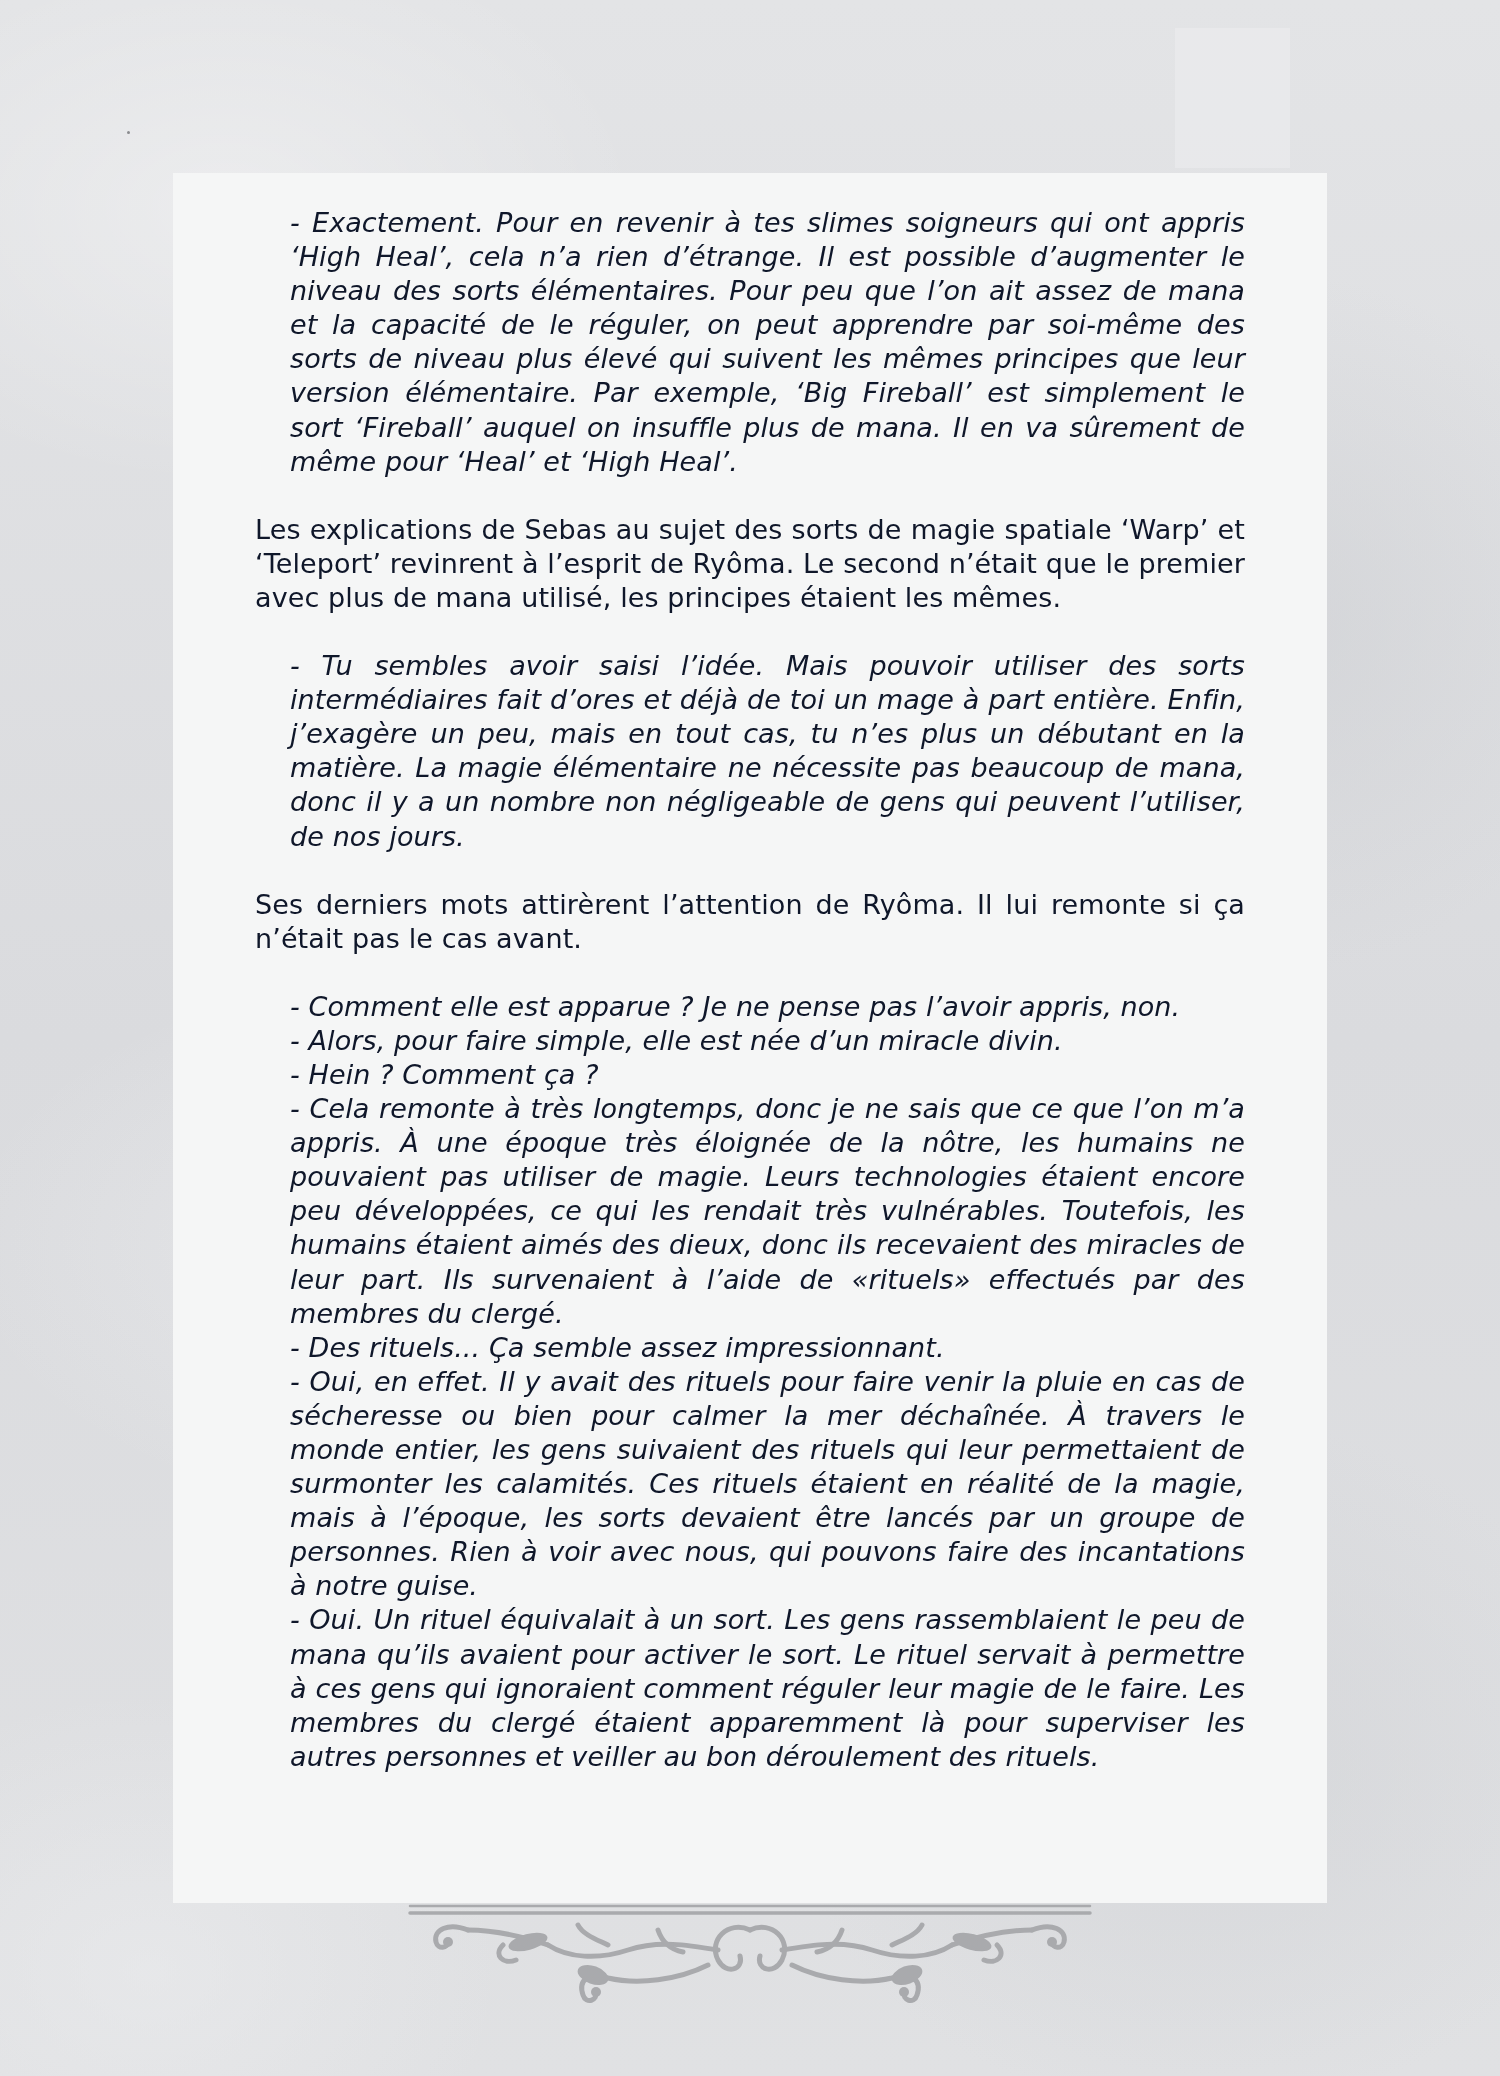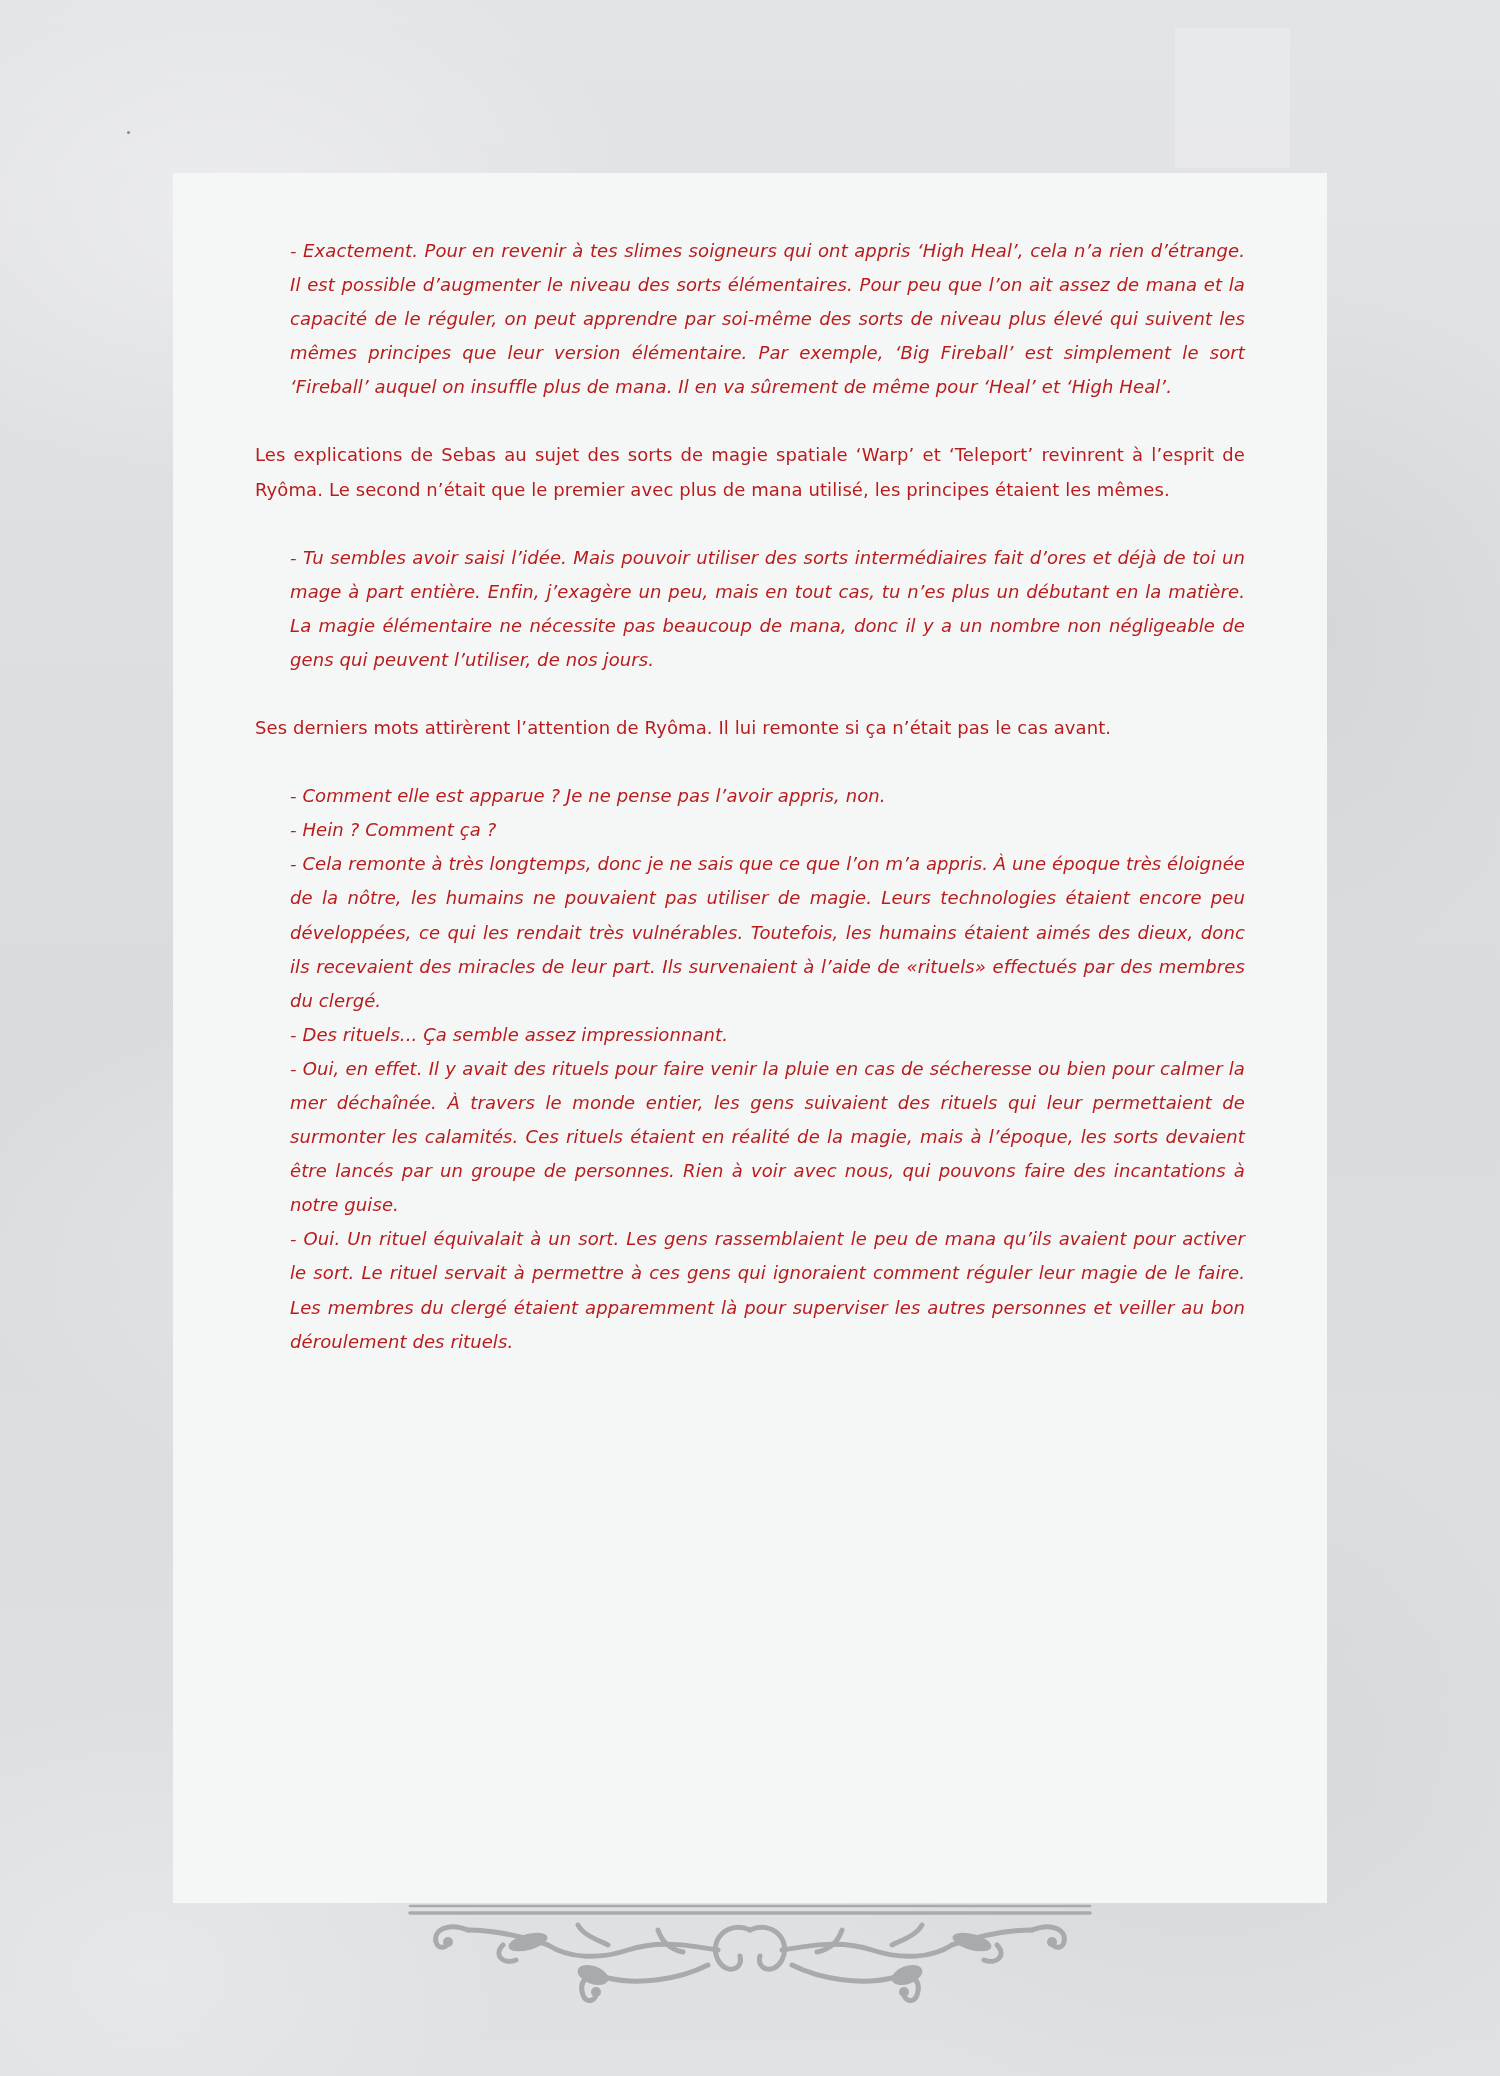--- a/index.html
+++ b/index.html
@@ -29,24 +29,24 @@
       background: rgba(236,237,239,0.6);
     }
     .panel {
       position: absolute;
       left: 173px; top: 173px;
       width: 1154px; height: 1730px;
       background: #f5f6f6;
     }
     .content {
       position: absolute;
-      left: 255px; top: 234px;
+      left: 255px; top: 206px;
       width: 990px;
-      color: #b91c1c;
-      font-size: 18px;
+      color: #0f172a;
+      font-size: 27px;
       line-height: 34.1px;
     }
     .dialogue {
       margin: 0 0 0 35px;
       font-style: italic;
       text-align: justify;
       letter-spacing: 0.1px;
     }
     .dialogue .line { display: block; text-align: justify; }
     .narration {
@@ -78,20 +78,21 @@
   <p class="narration">Les explications de Sebas au sujet des sorts de magie spatiale ‘Warp’ et ‘Teleport’ revinrent à l’esprit de Ryôma. Le second n’était que le premier avec plus de mana utilisé, les principes étaient les mêmes.</p>
   <div class="gap"></div>
   <p class="dialogue">
     <span class="line">- Tu sembles avoir saisi l’idée. Mais pouvoir utiliser des sorts intermédiaires fait d’ores et déjà de toi un mage à part entière. Enfin, j’exagère un peu, mais en tout cas, tu n’es plus un débutant en la matière. La magie élémentaire ne nécessite pas beaucoup de mana, donc il y a un nombre non négligeable de gens qui peuvent l’utiliser, de nos jours.</span>
   </p>
   <div class="gap"></div>
   <p class="narration">Ses derniers mots attirèrent l’attention de Ryôma. Il lui remonte si ça n’était pas le cas avant.</p>
   <div class="gap"></div>
   <p class="dialogue">
     <span class="line">- Comment elle est apparue ? Je ne pense pas l’avoir appris, non.</span>
+    <span class="line">- Alors, pour faire simple, elle est née d’un miracle divin.</span>
     <span class="line">- Hein ? Comment ça ?</span>
     <span class="line">- Cela remonte à très longtemps, donc je ne sais que ce que l’on m’a appris. À une époque très éloignée de la nôtre, les humains ne pouvaient pas utiliser de magie. Leurs technologies étaient encore peu développées, ce qui les rendait très vulnérables. Toutefois, les humains étaient aimés des dieux, donc ils recevaient des miracles de leur part. Ils survenaient à l’aide de «rituels» effectués par des membres du clergé.</span>
     <span class="line">- Des rituels... Ça semble assez impressionnant.</span>
     <span class="line">- Oui, en effet. Il y avait des rituels pour faire venir la pluie en cas de sécheresse ou bien pour calmer la mer déchaînée. À travers le monde entier, les gens suivaient des rituels qui leur permettaient de surmonter les calamités. Ces rituels étaient en réalité de la magie, mais à l’époque, les sorts devaient être lancés par un groupe de personnes. Rien à voir avec nous, qui pouvons faire des incantations à notre guise.</span>
     <span class="line">- Oui. Un rituel équivalait à un sort. Les gens rassemblaient le peu de mana qu’ils avaient pour activer le sort. Le rituel servait à permettre à ces gens qui ignoraient comment réguler leur magie de le faire. Les membres du clergé étaient apparemment là pour superviser les autres personnes et veiller au bon déroulement des rituels.</span>
   </p>
 </div>
 
 <svg class="ornament" viewBox="0 0 684 110" xmlns="http://www.w3.org/2000/svg">
   <g fill="none" stroke="#a9aaad" stroke-linecap="round">

